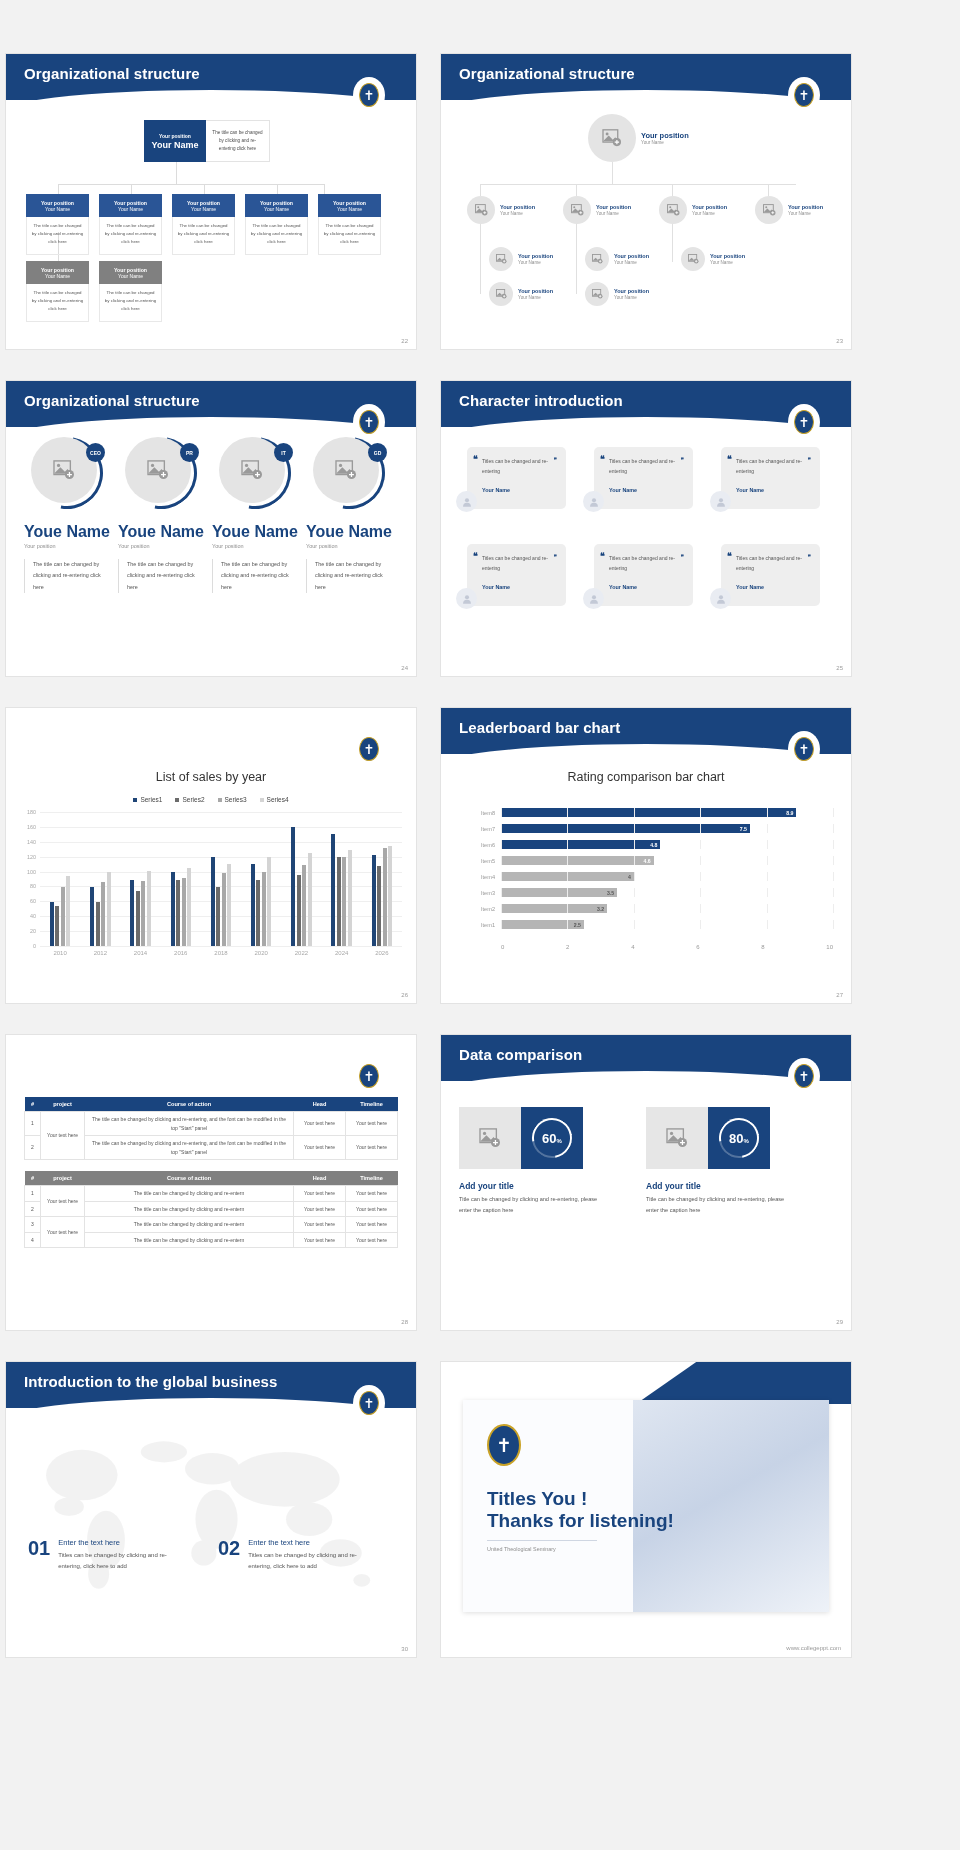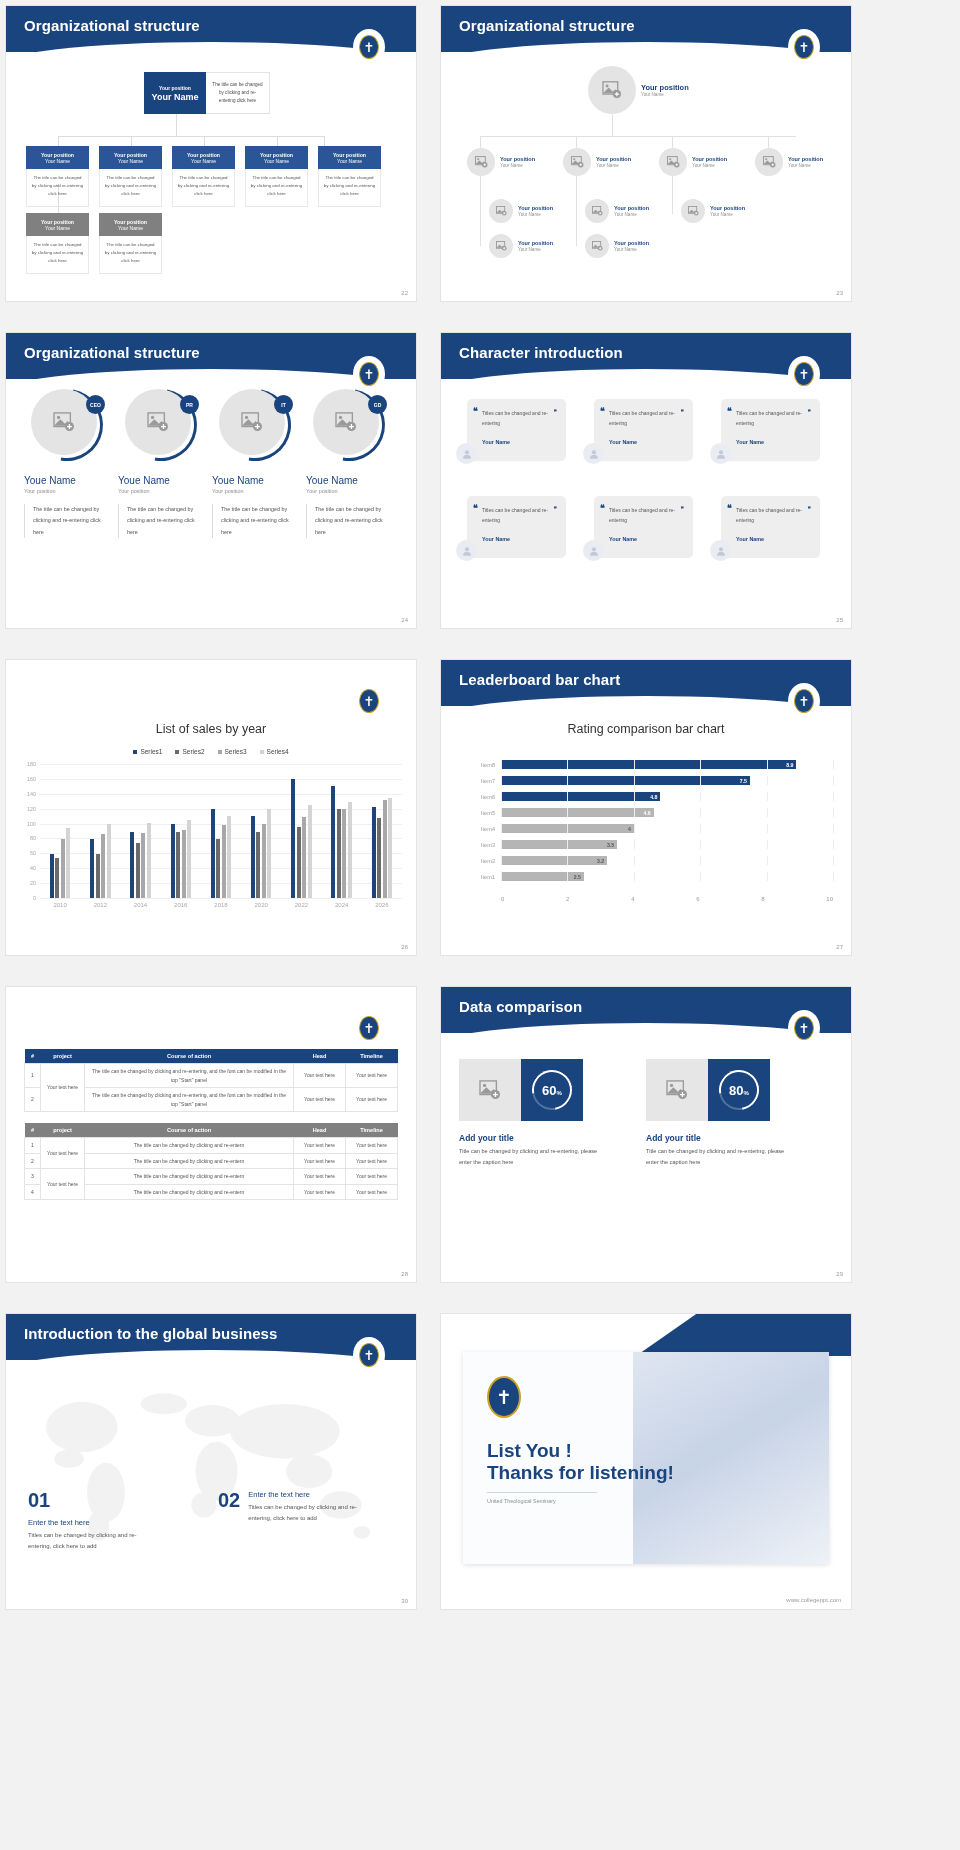--- a/index.html
+++ b/index.html
@@ -12,20 +12,21 @@
     width:960px; height:1850px;
     display:grid;
     grid-template-columns:410px 410px;
     grid-template-rows:repeat(5, 310px);
     column-gap:25px; row-gap:17px;
     padding:6px 57px 0 6px;
   }
   .slide{
     position:relative; width:410px; height:295px; background:#fff; overflow:hidden;
     box-shadow:0 0 0 1px #e3e3e3;
+    margin-top:48px;
   }
   
   .banner{
     position:absolute; top:0; left:0; width:100%; height:46px; background:#19447e;
     overflow:hidden;
   }
   .banner:after{
     content:""; position:absolute; left:-4%; bottom:-16px; width:108%; height:26px;
     background:#fff; border-radius:50%/100% 100% 0 0;
   }
@@ -74,21 +75,21 @@
   .s23 .line{position:absolute;background:#e0e0e0;}
 
   
   .s24 .col{position:absolute;top:56px;width:86px;}
   .s24 .circwrap{position:relative;width:72px;height:72px;margin:0 auto;}
   .s24 .circwrap .ring{position:absolute;inset:0;border-radius:50%;border:3px solid #19447e;
     border-top-color:transparent;border-left-color:transparent;transform:rotate(-35deg);}
   .s24 .circwrap .img{position:absolute;left:0;top:0;width:66px;height:66px;}
   .s24 .tag{position:absolute;right:-2px;top:6px;width:19px;height:19px;border-radius:50%;background:#19447e;
     color:#fff;font-size:5px;font-weight:bold;display:flex;align-items:center;justify-content:center;}
-  .s24 .nm{font-size:10px;font-weight:normal;color:#19447e;margin-top:14px;}
+  .s24 .nm{font-size:16px;font-weight:bold;color:#19447e;margin-top:14px;}
   .s24 .ps{font-size:5.5px;color:#8e8e8e;margin-top:2px;}
   .s24 .dsc{font-size:5.4px;color:#555;line-height:2.1;margin-top:10px;padding-left:8px;border-left:1px solid #dcdcdc;}
 
   
   .s25 .card{position:absolute;width:99px;height:62px;background:#eeeeee;border-radius:5px;padding:10px 9px 0 15px;}
   .s25 .q1{position:absolute;left:6px;top:8px;color:#19447e;font-size:9px;font-weight:bold;line-height:1;}
   .s25 .q2{color:#19447e;font-size:6px;font-weight:bold;float:right;line-height:1;}
   .s25 .txt{font-size:5px;color:#555;line-height:1.9;}
   .s25 .nm{font-size:5.4px;font-weight:bold;color:#19447e;margin-top:11px;}
   .s25 .av{position:absolute;width:21px;height:21px;border-radius:50%;background:#e9ecf2;display:flex;align-items:center;justify-content:center;color:#c3c9d6;}
@@ -972,21 +973,21 @@
           <ellipse cx="200" cy="100" rx="20" ry="28"></ellipse>
         <ellipse cx="188" cy="132" rx="12" ry="12"></ellipse>
         <ellipse cx="265" cy="62" rx="52" ry="26"></ellipse>
           <ellipse cx="288" cy="100" rx="22" ry="16"></ellipse>
         <ellipse cx="318" cy="132" rx="20" ry="13"></ellipse>
           <ellipse cx="338" cy="158" rx="8" ry="6"></ellipse>
         <ellipse cx="150" cy="36" rx="22" ry="10"></ellipse>
       </g>
     </svg>
 
-    <div class="item" style="left:22px;top:176px;flex-direction:column;">
+    <div class="item" style="left:22px;top:176px;">
       <div class="num">01</div>
       <div>
           <div class="h">Enter the text here</div>
       <div class="p">Titles can be changed by clicking and re-entering, click here to add</div>
         </div>
     </div>
     <div class="item" style="left:212px;top:176px;">
       <div class="num">02</div>
       <div>
           <div class="h">Enter the text here</div>
@@ -995,21 +996,21 @@
     </div>
 
     <div class="pnum">30</div>
   </div>
 
   <div class="slide ty">
     <div class="bluewedge"></div>
     <div class="card">
       <div class="photo"></div>
       <div class="seal">✝</div>
-      <div class="t1">List You !</div>
+      <div class="t1">Titles You !</div>
       <div class="t2">Thanks for listening!</div>
       <div class="rule"></div>
       <div class="t3">United Theological Seminary</div>
     </div>
     <div class="site">www.collegeppt.com</div>
   </div>
 
 </div>
 
 </body></html>

